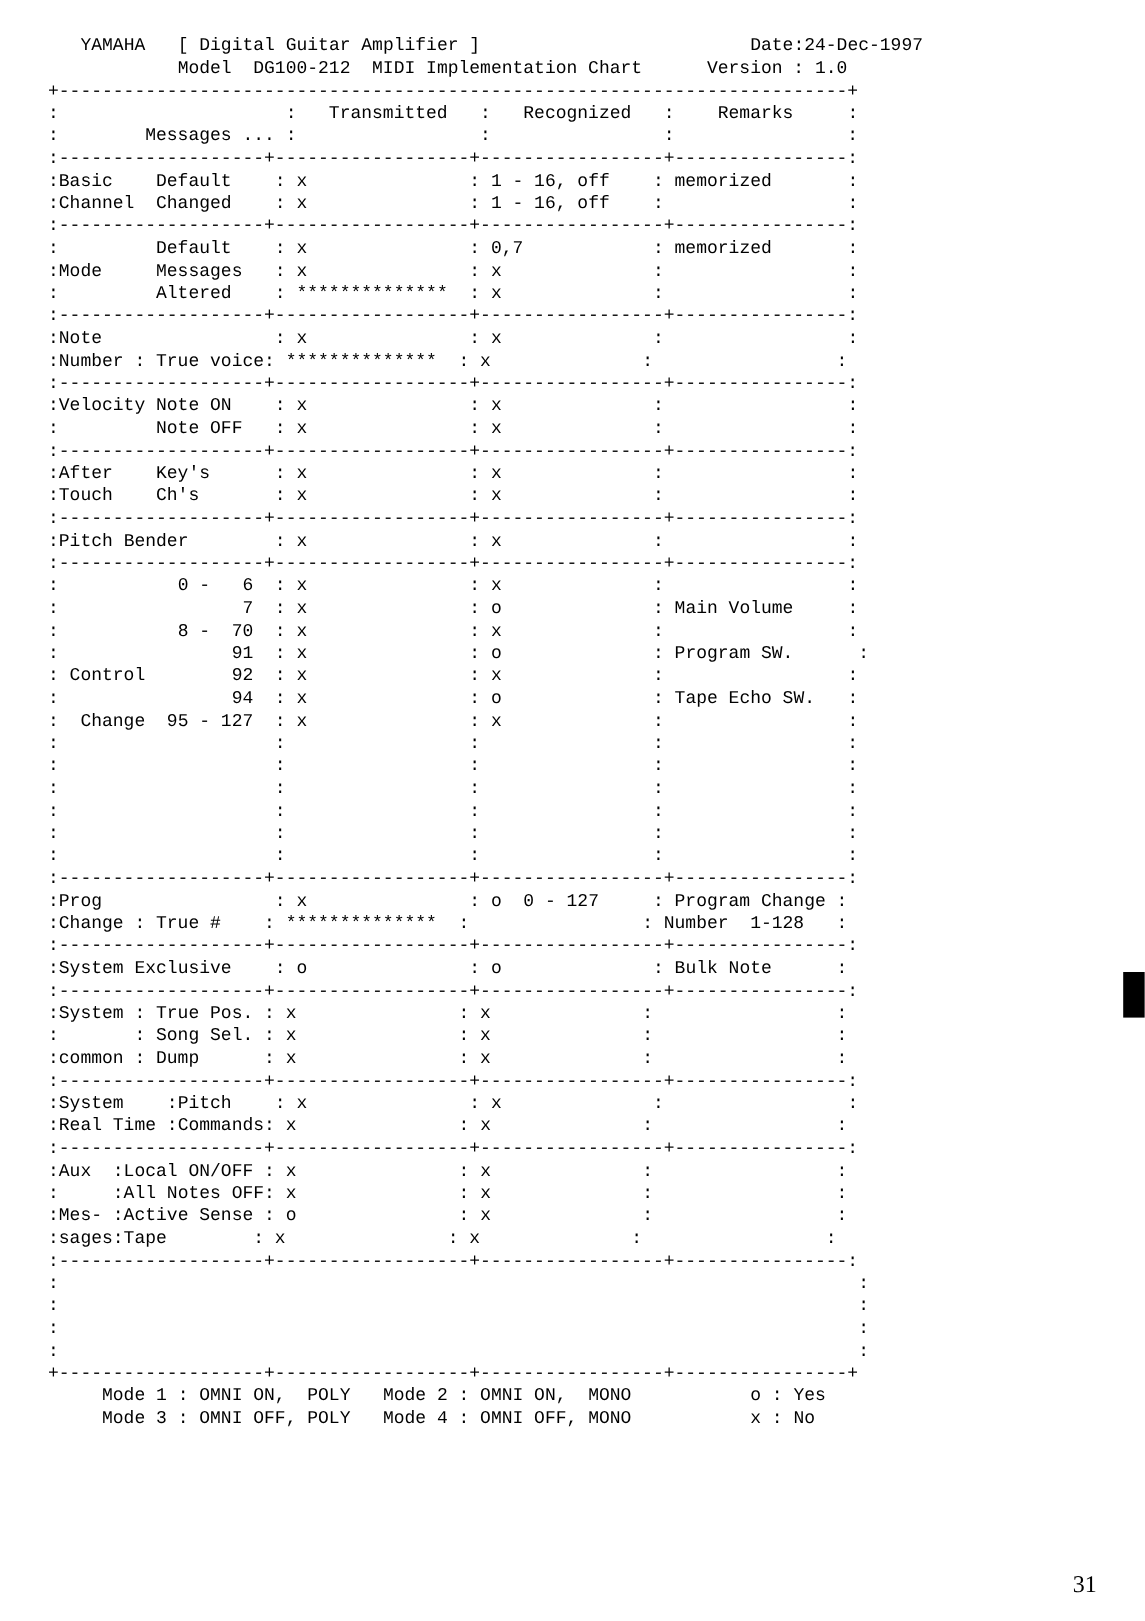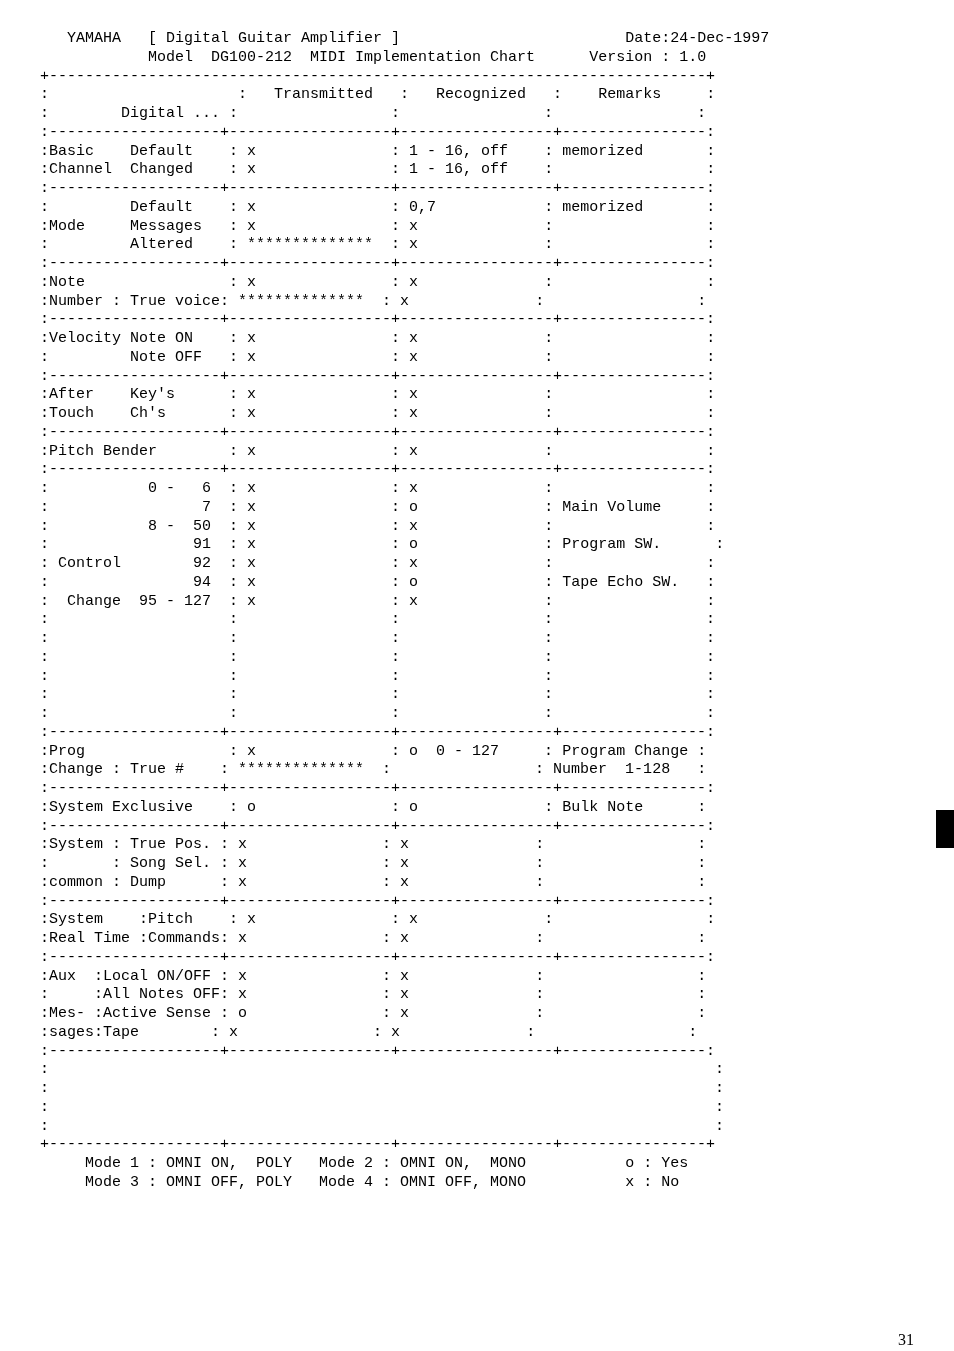--- a/index.html
+++ b/index.html
@@ -21,45 +21,45 @@
   pre {
     margin: 0;
     white-space: pre;
     font-family: inherit;
   }
   .chart-pre {
     font-size: 15px;
   }
   .page-num {
     position: absolute;
-    bottom: 1px;
+    bottom: 17px;
     right: 40px;
     font-family: Georgia, "Times New Roman", serif;
-    font-size: 16px;
+    font-size: 20px;
     font-weight: normal;
   }
   .side-tab {
     position: absolute;
     right: 0;
     top: 810px;
     width: 18px;
     height: 38px;
     background: #000;
   }
 </style>
 </head>
 <body>
 
 <div class="page">
 
 <pre class="chart-pre">   <span>YAMAHA</span>   <span>[ Digital Guitar Amplifier ]</span>                         <span>Date:24-Dec-1997</span>
             <span>Model  DG100-212  MIDI Implementation Chart</span>      <span>Version : 1.0</span>
 +-------------------------------------------------------------------------+
 :                     :   <span>Transmitted</span>   :   <span>Recognized</span>   :    <span>Remarks</span>     :
-:        <span>Digital ...</span> :                 :                :                :
+:        <span>Messages ...</span> :                 :                :                :
 :-------------------+------------------+-----------------+----------------:
 :Basic    <span>Default</span>    : <span>x</span>               : <span>1 - 16, off</span>    : <span>memorized</span>       :
 :Channel  <span>Changed</span>    : <span>x</span>               : <span>1 - 16, off</span>    :                 :
 :-------------------+------------------+-----------------+----------------:
 :         <span>Default</span>    : <span>x</span>               : <span>0,7</span>            : <span>memorized</span>       :
 :Mode     <span>Messages</span>   : <span>x</span>               : <span>x</span>              :                 :
 :         <span>Altered</span>    : <span>**************</span>  : <span>x</span>              :                 :
 :-------------------+------------------+-----------------+----------------:
 :Note                : <span>x</span>               : <span>x</span>              :                 :
 :Number : <span>True voice</span>: <span>**************</span>  : <span>x</span>              :                 :
@@ -67,21 +67,21 @@
 :Velocity <span>Note ON</span>    : <span>x</span>               : <span>x</span>              :                 :
 :         <span>Note OFF</span>   : <span>x</span>               : <span>x</span>              :                 :
 :-------------------+------------------+-----------------+----------------:
 :After    <span>Key's</span>      : <span>x</span>               : <span>x</span>              :                 :
 :Touch    <span>Ch's</span>       : <span>x</span>               : <span>x</span>              :                 :
 :-------------------+------------------+-----------------+----------------:
 :<span>Pitch Bender</span>        : <span>x</span>               : <span>x</span>              :                 :
 :-------------------+------------------+-----------------+----------------:
 :           <span>0 -   6</span>  : <span>x</span>               : <span>x</span>              :                 :
 :                 <span>7</span>  : <span>x</span>               : <span>o</span>              : <span>Main Volume</span>     :
-:           <span>8 -  50</span>  : <span>x</span>               : <span>x</span>              :                 :
+:           <span>8 -  70</span>  : <span>x</span>               : <span>x</span>              :                 :
 :                <span>91</span>  : <span>x</span>               : <span>o</span>              : <span>Program SW.</span>      :
 : Control        <span>92</span>  : <span>x</span>               : <span>x</span>              :                 :
 :                <span>94</span>  : <span>x</span>               : <span>o</span>              : <span>Tape Echo SW.</span>   :
 :  Change  <span>95 - 127</span>  : <span>x</span>               : <span>x</span>              :                 :
 :                    :                 :                :                 :
 :                    :                 :                :                 :
 :                    :                 :                :                 :
 :                    :                 :                :                 :
 :                    :                 :                :                 :
 :                    :                 :                :                 :

